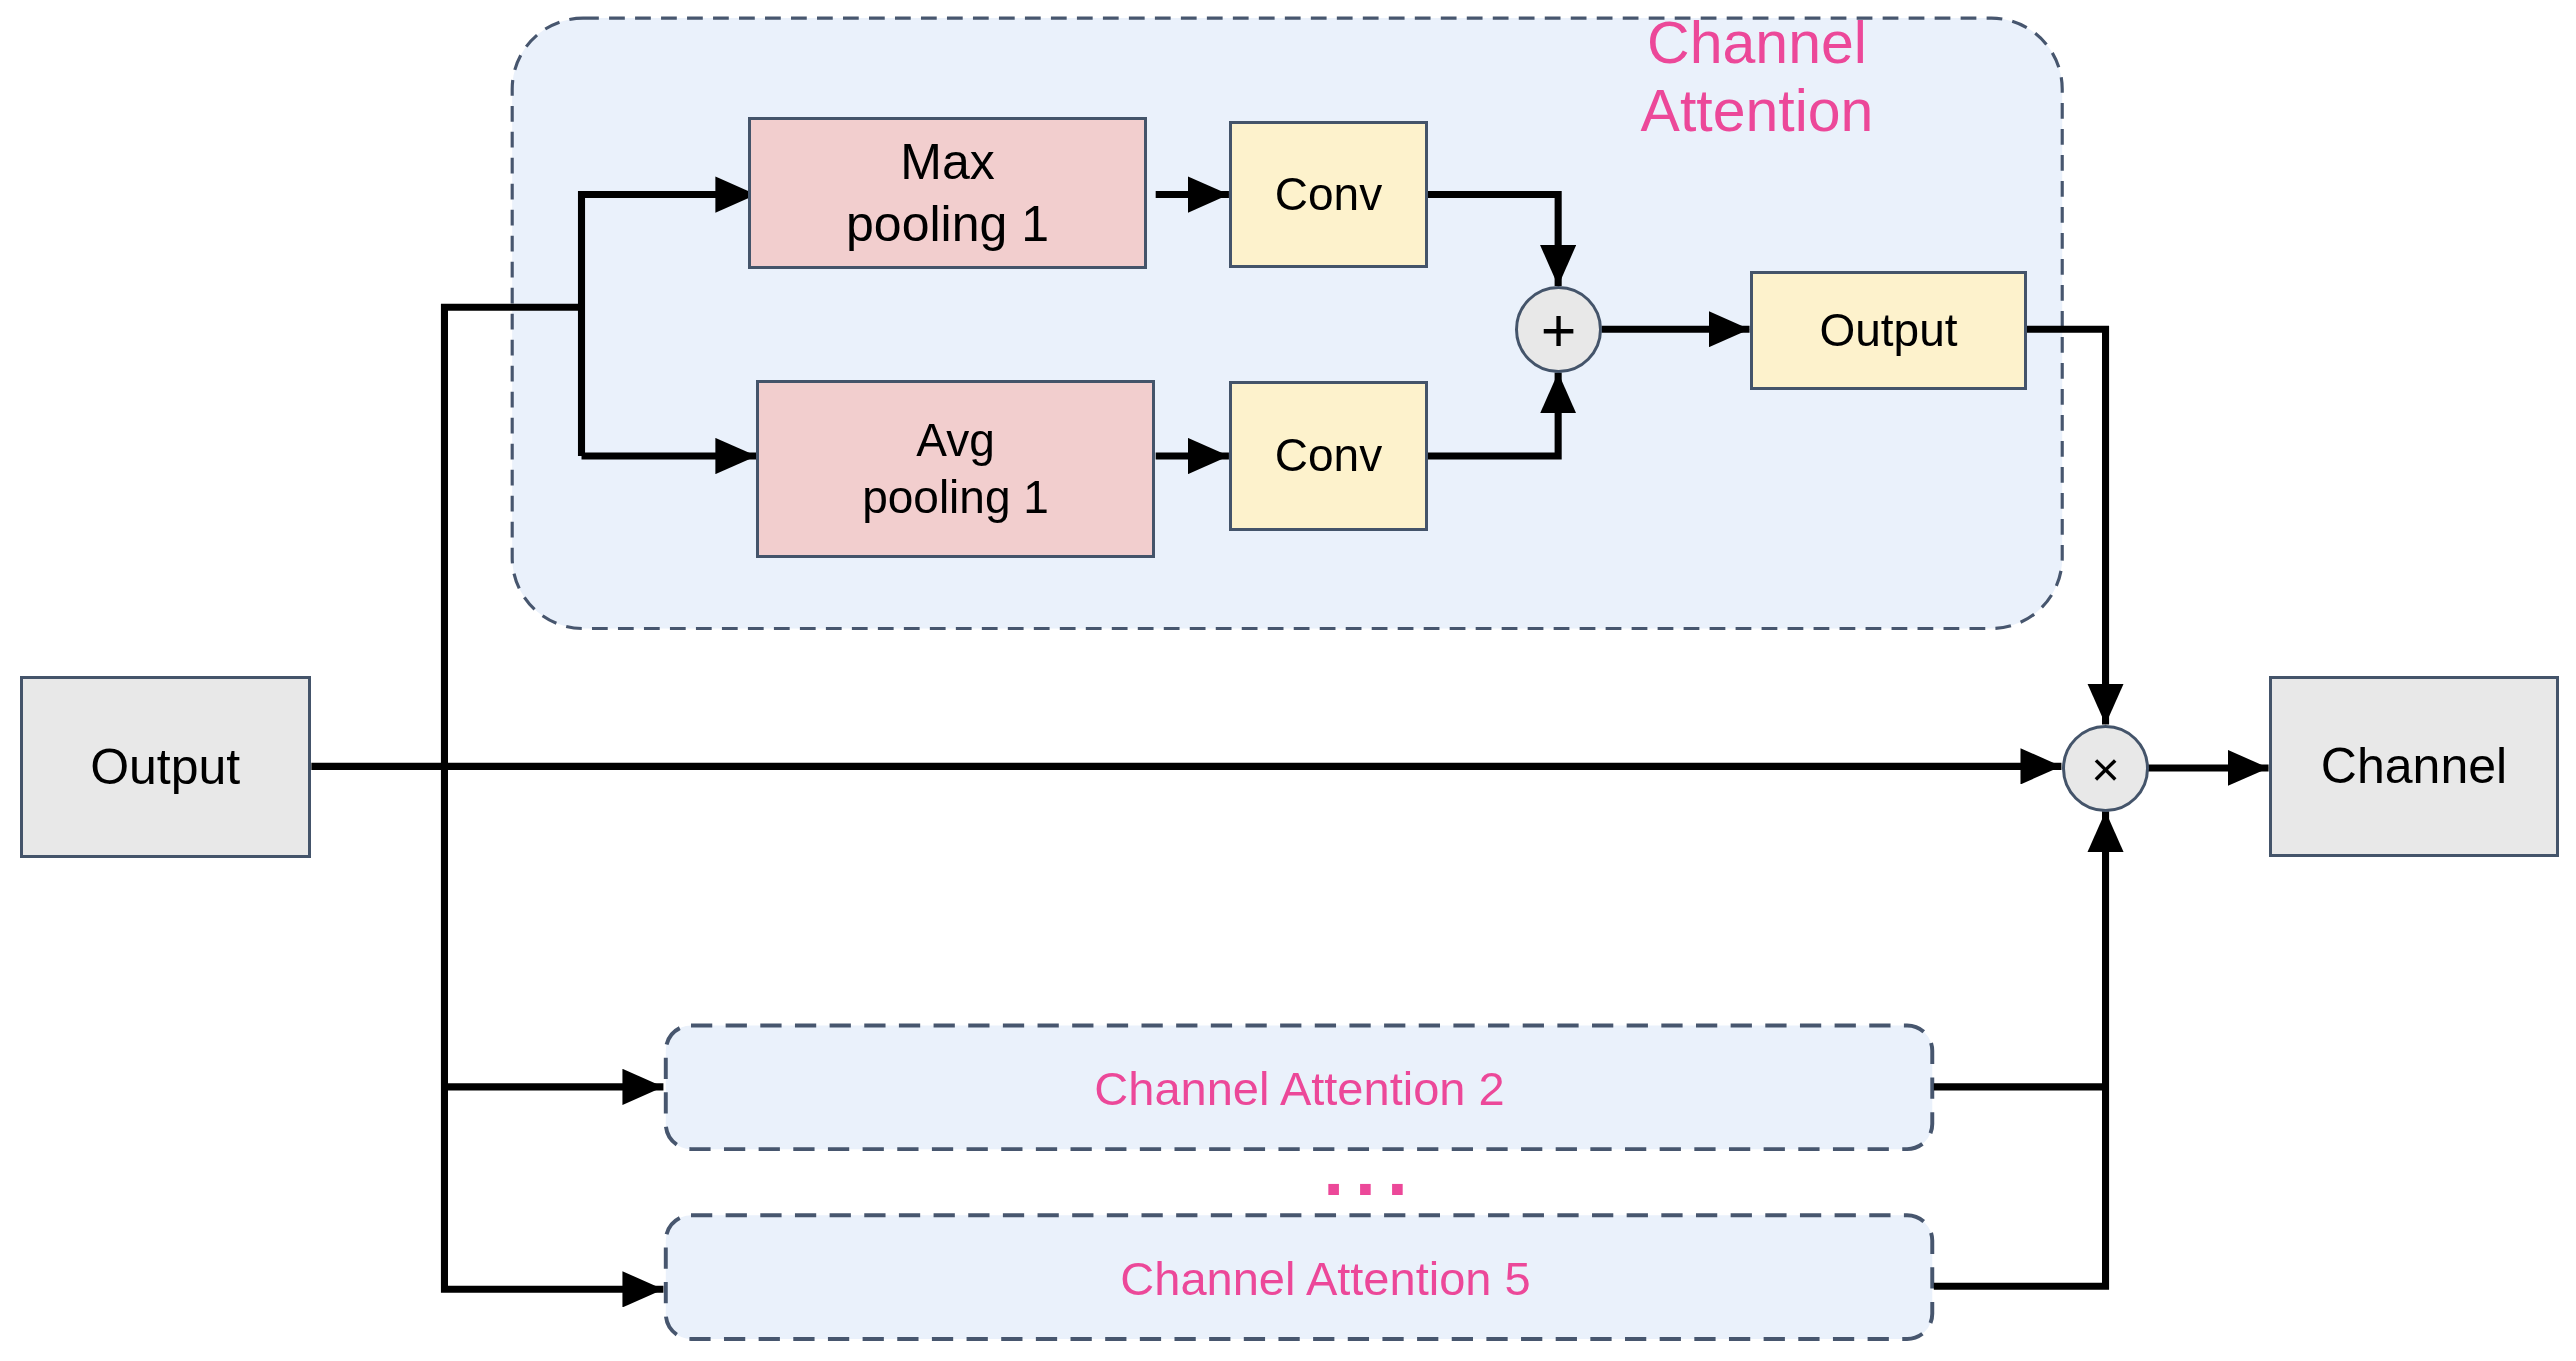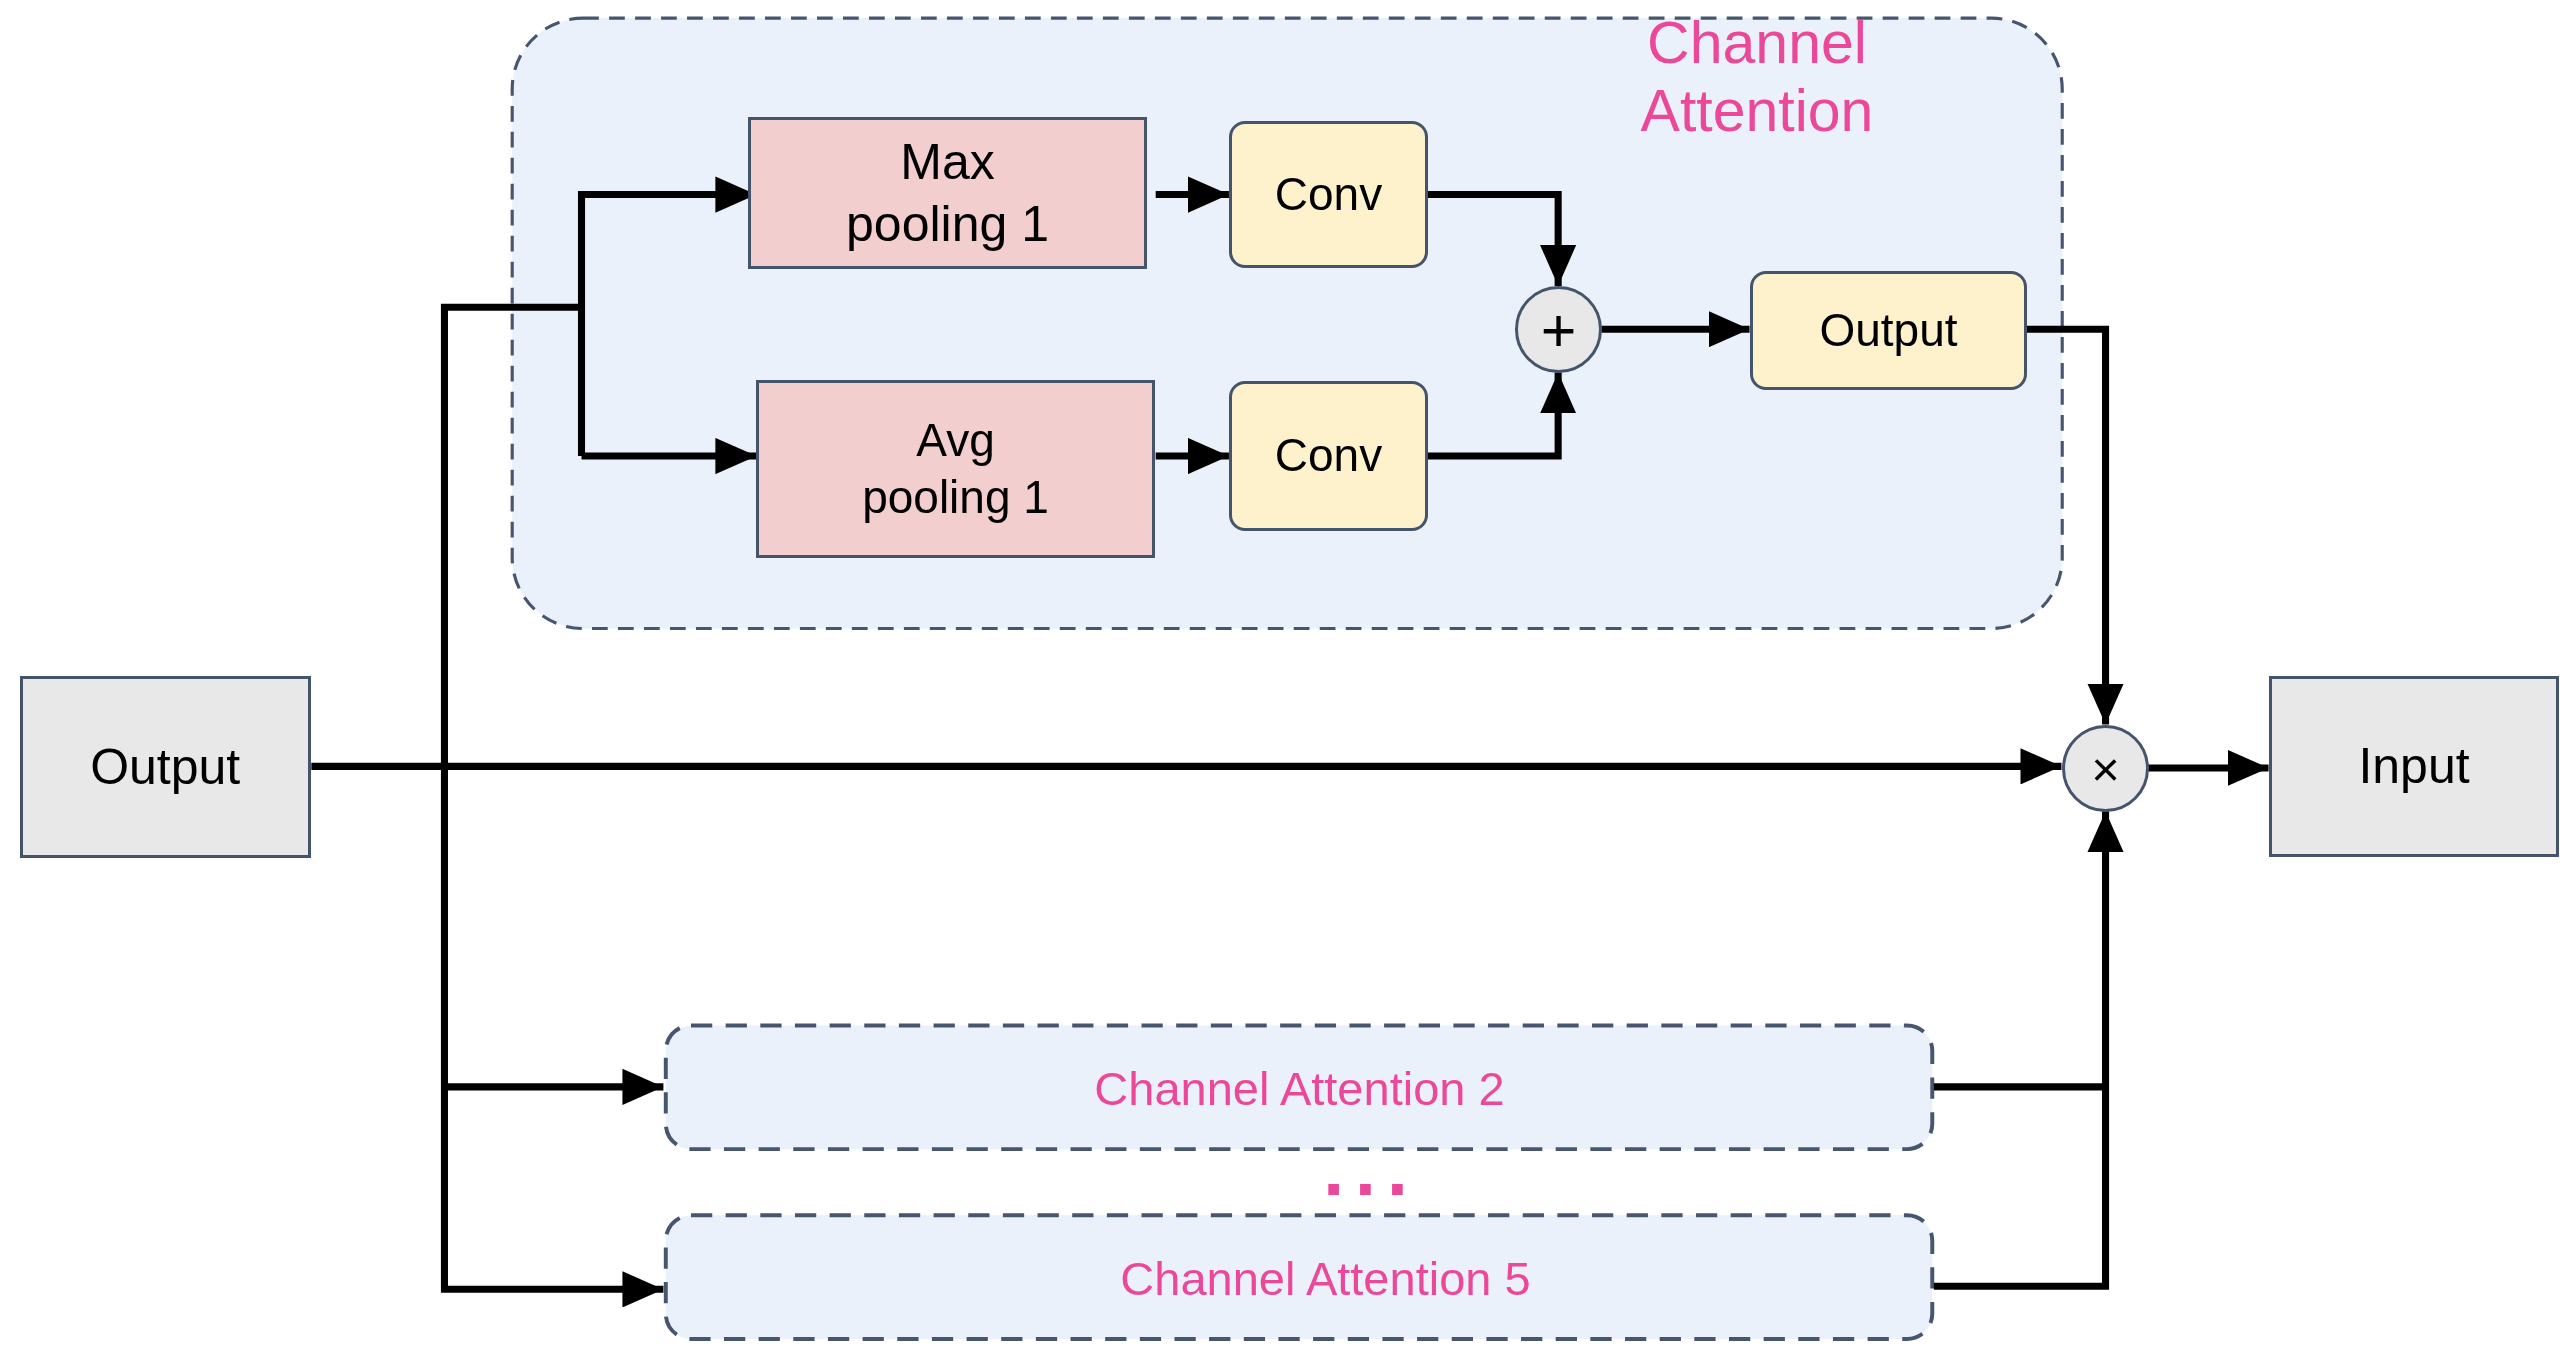--- a/index.html
+++ b/index.html
@@ -31,21 +31,21 @@
     color: #000000;
     font-size: 49px;
     line-height: 1.25;
     white-space: pre-line;
   }
   .solid-box {
     border: 3.2px solid #44546A;
   }
   .io-box   { background: #E8E8E8; }
   .pool-box { background: #F2CECE; }
-  .conv-box { background: #FDF2CC; border-radius: 16px; }
+  .conv-box { background: #FDF2CC; }
   .op-circle {
     position: absolute;
     box-sizing: border-box;
     width: 87px;
     height: 87px;
     border-radius: 50%;
     border: 3.9px solid #44546A;
     background: #E8E8E8;
     display: flex;
     align-items: center;
@@ -115,21 +115,21 @@
 
   <div class="node solid-box conv-box" style="left:1229px; top:121px; width:199px; height:147px; font-size:46px;">Conv</div>
 
   <div class="node solid-box pool-box" style="left:756px; top:380px; width:399px; height:178px; font-size:46px;">Avg
 pooling 1</div>
 
   <div class="node solid-box conv-box" style="left:1229px; top:381px; width:199px; height:150px; font-size:46px;">Conv</div>
 
   <div class="node solid-box conv-box" style="left:1750px; top:271px; width:277px; height:119px; font-size:46px;">Output</div>
 
-  <div class="node solid-box io-box" style="left:2269px; top:676px; width:290px; height:181px; font-size:50px;">Input</div>
+  <div class="node solid-box io-box" style="left:2269px; top:676px; width:290px; height:181px; font-size:50px;">Channel</div>
 
   <div class="op-circle add" style="left:1515px; top:286px;">+</div>
   <div class="op-circle mult" style="left:2062px; top:725px;">×</div>
 
   <div class="label ca-sub" style="left:666px; top:1026px; width:1267px; height:124px;">Channel Attention 2</div>
 
   <div class="label ellipsis-label" style="left:1229px; top:1125px; width:284px; height:87px;">...</div>
 
   <div class="label ca-sub" style="left:692px; top:1216px; width:1267px; height:124px;">Channel Attention 5</div>
 

